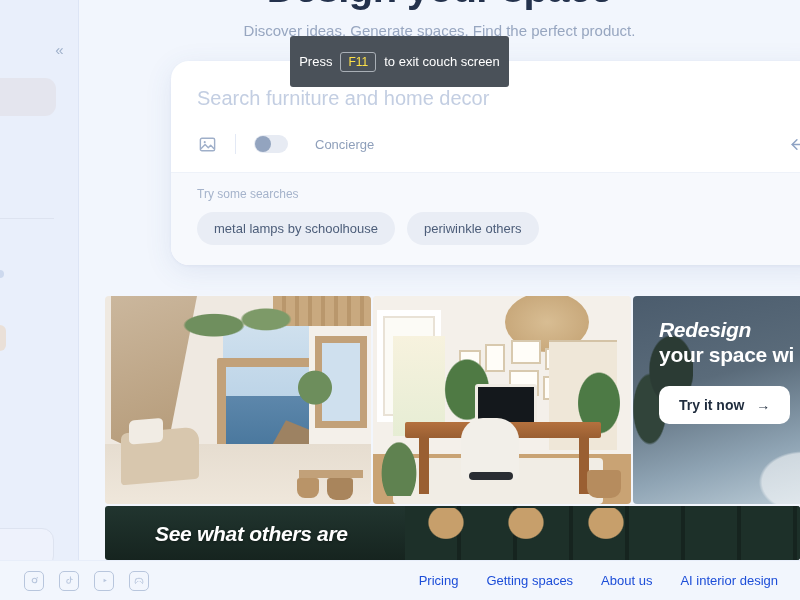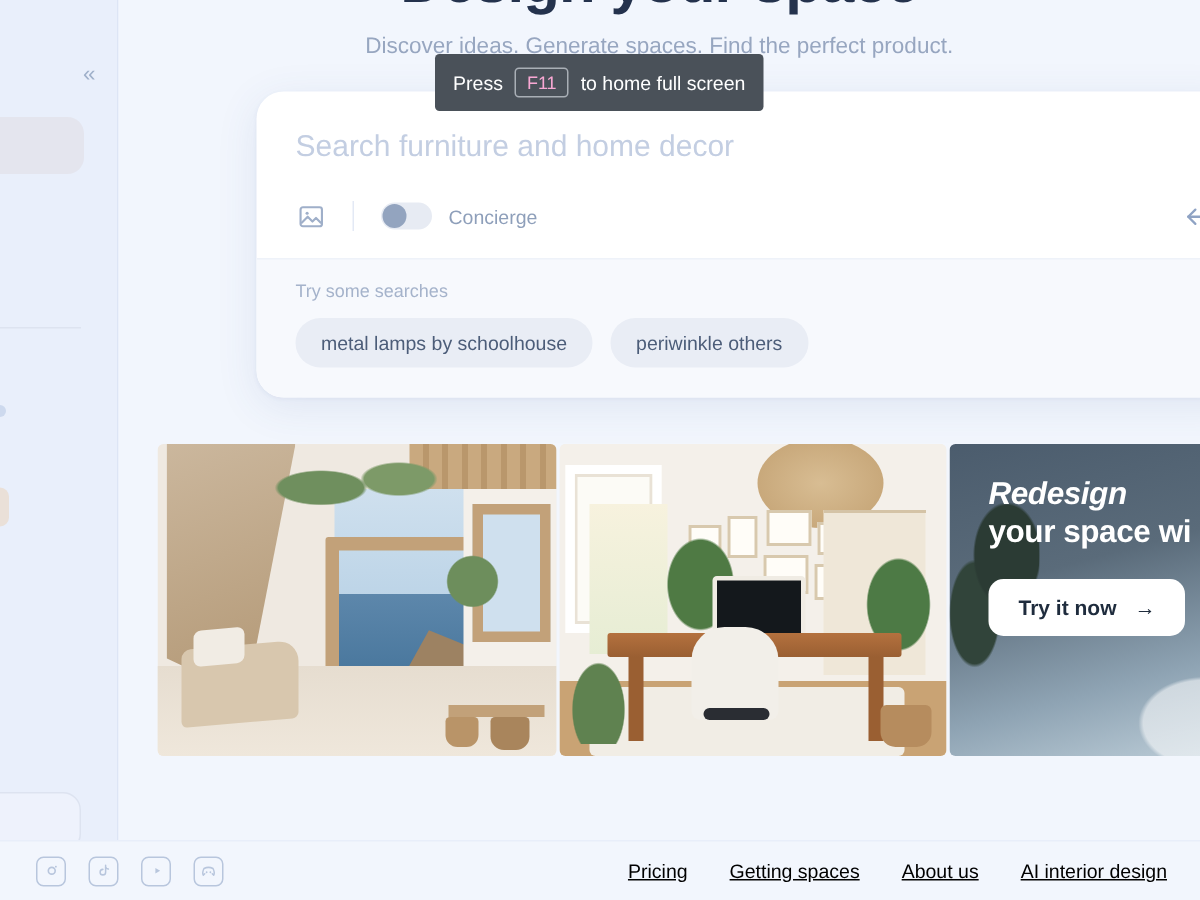--- a/index.html
+++ b/index.html
@@ -92,21 +92,21 @@
   }
   #concierge-toggle{
     width:34px; height:18px; border-radius:9px; background:#e7ebf3;
     position:relative; cursor:pointer; flex:none;
   }
   #concierge-toggle::after{
     content:""; position:absolute; left:1px; top:1px;
     width:16px; height:16px; border-radius:50%; background:#93a4bf;
   }
   #concierge-label{
-    margin-left:11px; font-size:13px; color:#8e9fba;
+    margin-left:27px; font-size:13px; color:#8e9fba;
   }
   #search-submit{
     margin-left:auto; width:22px; height:22px;
     display:flex; align-items:center; justify-content:center;
     color:#8fa3c4; cursor:pointer; font-size:19px; line-height:1;
   }
 
   #suggestions{
     background:#f7f9fd; border-top:1px solid #eef2f9;
     padding:14px 26px 20px 26px;
@@ -261,32 +261,32 @@
     background:#f2f6fd; display:flex; align-items:center;
     padding:0 22px 0 24px; border-top:1px solid #e8eefa;
   }
   #social-icons{ display:flex; gap:15px; }
   .social-icon{
     width:20px; height:20px; border:1.6px solid #b8c6dd; border-radius:5px;
     display:flex; align-items:center; justify-content:center;
     color:#b8c6dd; cursor:pointer;
   }
   #footer-links{ display:flex; gap:28px; margin-left:auto; }
-  .footer-link{ font-size:13px; color:#000000; cursor:pointer; white-space:nowrap;text-decoration:underline; }
+  .footer-link{ font-size:13px; color:#1d4ed8; cursor:pointer; white-space:nowrap; }
 
   
   #fullscreen-tooltip{
-    position:absolute; left:290px; top:36px; width:219px; height:38px;
+    position:absolute; left:290px; top:36px; width:219px; height:51px;
     background:#4a5159; border-radius:3px;
     display:flex; align-items:center; justify-content:center;
     gap:8px; color:#ffffff; font-size:13px; z-index:50;
   }
   #fullscreen-key{
     border:1px solid #a9afb6; border-radius:3px;
-    padding:1px 7px; font-size:12px; line-height:16px; color:#f9a8d4;
+    padding:1px 7px; font-size:12px; line-height:16px; color:#fde047;
   }
 </style>
 </head>
 <body>
 
 <div id="sidebar">
   <div id="sidebar-collapse">«</div>
   <div id="sidebar-search-pill"></div>
   <div id="sidebar-divider"></div>
   <div id="sidebar-dot"></div>
@@ -401,20 +401,28 @@
         <span>Redesign</span>
         <span class="line2">your space wi</span>
       </div>
       <div id="promo-cta">
         <span>Try it now</span>
         <span>→</span>
       </div>
     </div>
   </div>
 
+  <div id="bottom-banner">
+    <div class="bb-bg"></div>
+    <div class="bb-cab"></div>
+    <div class="bb-light" style="left:318px"></div>
+    <div class="bb-light" style="left:398px"></div>
+    <div class="bb-light" style="left:478px"></div>
+    <div id="bottom-banner-text">See what others are</div>
+  </div>
 
 </div>
 
 <div id="footer">
   <div id="social-icons">
     <div class="social-icon">
       <svg width="11" height="11" viewBox="0 0 24 24" fill="none" stroke="currentColor" stroke-width="2.4">
         <circle cx="12" cy="12" r="5"></circle>
           <circle cx="18" cy="6" r="1.4" fill="currentColor" stroke="none"></circle>
       </svg>
@@ -442,14 +450,14 @@
     <div class="footer-link">Pricing</div>
     <div class="footer-link">Getting spaces</div>
     <div class="footer-link">About us</div>
     <div class="footer-link">AI interior design</div>
   </div>
 </div>
 
 <div id="fullscreen-tooltip">
   <span>Press</span>
   <span id="fullscreen-key">F11</span>
-  <span>to home full screen</span>
+  <span>to exit couch screen</span>
 </div>
 
 </body></html>

